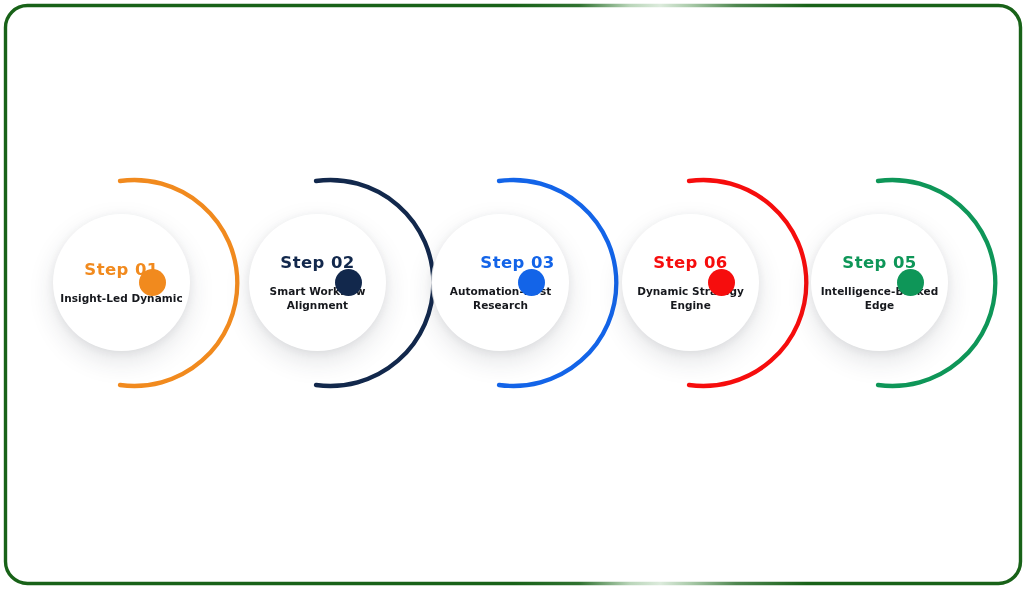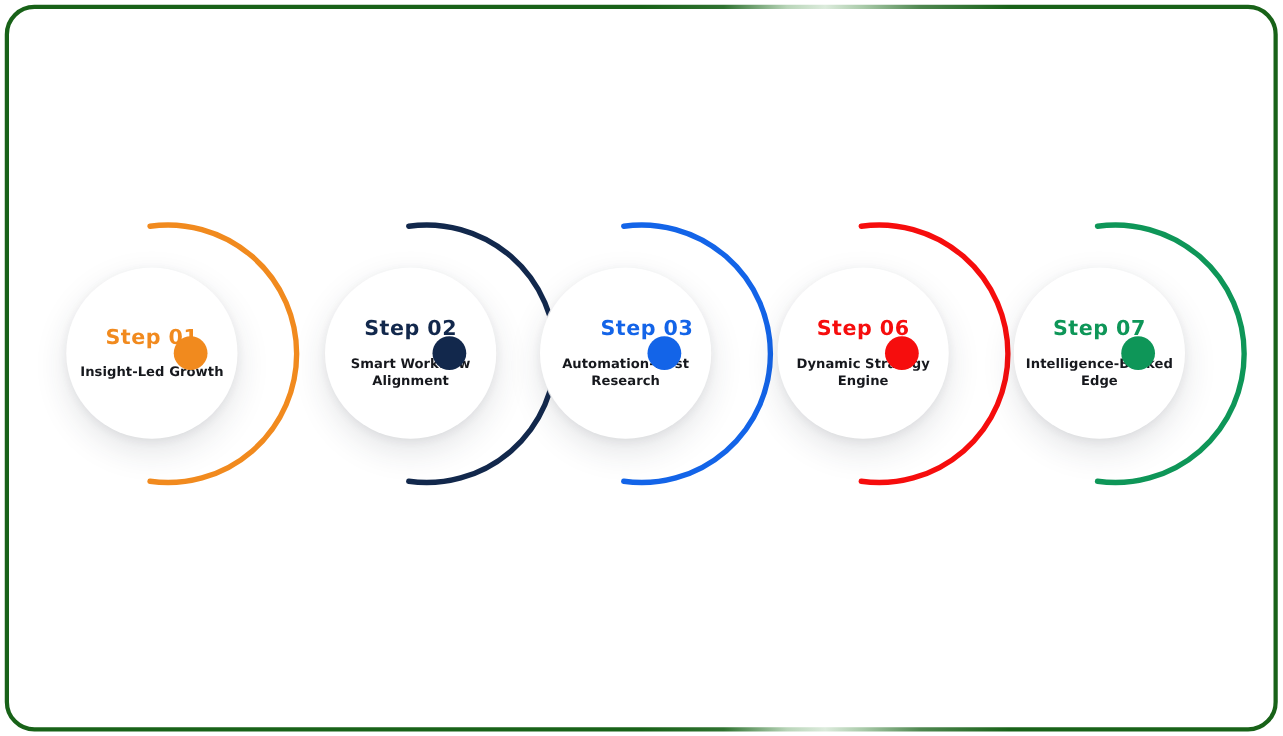--- a/index.html
+++ b/index.html
@@ -95,21 +95,21 @@
     position: absolute;
     width: 27px;
     height: 27px;
     border-radius: 50%;
     top: 99px;
     left: 86px;
   }
 
   
   #step-1 { left: 53px;  }
-  #step-2 { left: 260px; }
+  #step-2 { left: 249px; }
   #step-3 { left: 432px; }
   #step-4 { left: 622px; }
   #step-5 { left: 811px; }
 
   
   #step-1 .dot { left: 86px; }
   #step-2 .dot { left: 86px; }
   #step-3 .dot { left: 86px; }
   #step-4 .dot { left: 86px; }
   #step-5 .dot { left: 86px; }
@@ -137,21 +137,21 @@
   </svg>
 
   <div id="steps">
 
     <div class="step" id="step-1">
       <svg class="arc" viewBox="0 0 240 226" aria-hidden="true">
         <path id="arc-path-1" d="M 67 11 A 103 103 0 1 1 67 215" fill="none" stroke-width="4.3" stroke-linecap="round" stroke="#F18A1E"></path>
       </svg>
       <div class="bubble">
         <div class="step-label" id="step-label-1" style="color: rgb(241, 138, 30);">Step 01</div>
-        <div class="step-desc">Insight-Led Growth</div>
+        <div class="step-desc">Insight-Led Dynamic</div>
       </div>
       <div class="dot" id="step-dot-1" style="background: rgb(241, 138, 30);"></div>
     </div>
 
     <div class="step" id="step-2">
       <svg class="arc" viewBox="0 0 240 226" aria-hidden="true">
         <path id="arc-path-2" d="M 67 11 A 103 103 0 1 1 67 215" fill="none" stroke-width="4.3" stroke-linecap="round" stroke="#12284C"></path>
       </svg>
       <div class="bubble">
         <div class="step-label" id="step-label-2" style="color: rgb(18, 40, 76);">Step 02</div>
@@ -180,20 +180,20 @@
         <div class="step-desc">Dynamic Strategy Engine</div>
       </div>
       <div class="dot" id="step-dot-4" style="background: rgb(246, 13, 13);"></div>
     </div>
 
     <div class="step" id="step-5">
       <svg class="arc" viewBox="0 0 240 226" aria-hidden="true">
         <path id="arc-path-5" d="M 67 11 A 103 103 0 1 1 67 215" fill="none" stroke-width="4.3" stroke-linecap="round" stroke="#0E9658"></path>
       </svg>
       <div class="bubble">
-        <div class="step-label" id="step-label-5" style="color: rgb(14, 150, 88);">Step 07</div>
+        <div class="step-label" id="step-label-5" style="color: rgb(14, 150, 88);">Step 05</div>
         <div class="step-desc">Intelligence-Backed Edge</div>
       </div>
       <div class="dot" id="step-dot-5" style="background: rgb(14, 150, 88);"></div>
     </div>
 
   </div>
 </div>
 
 </body></html>

